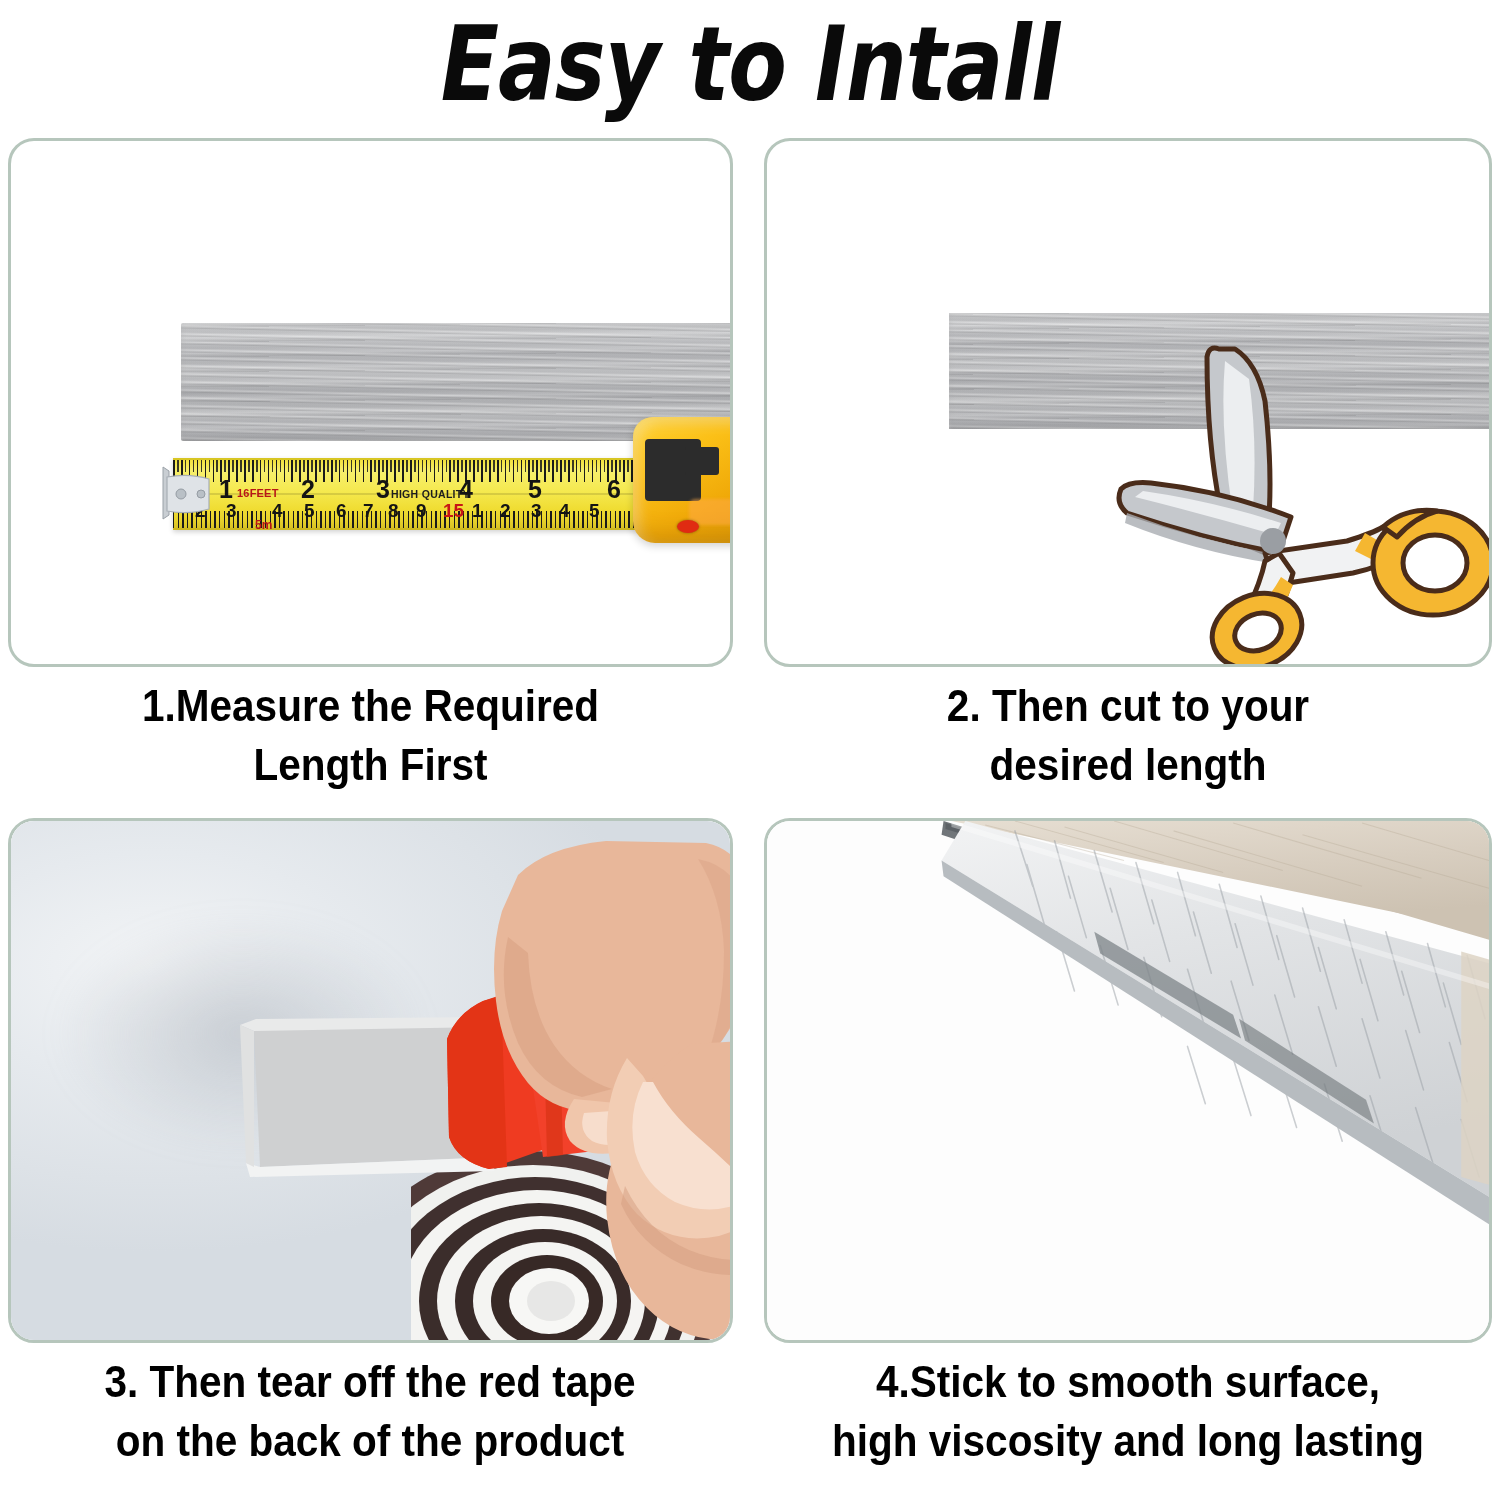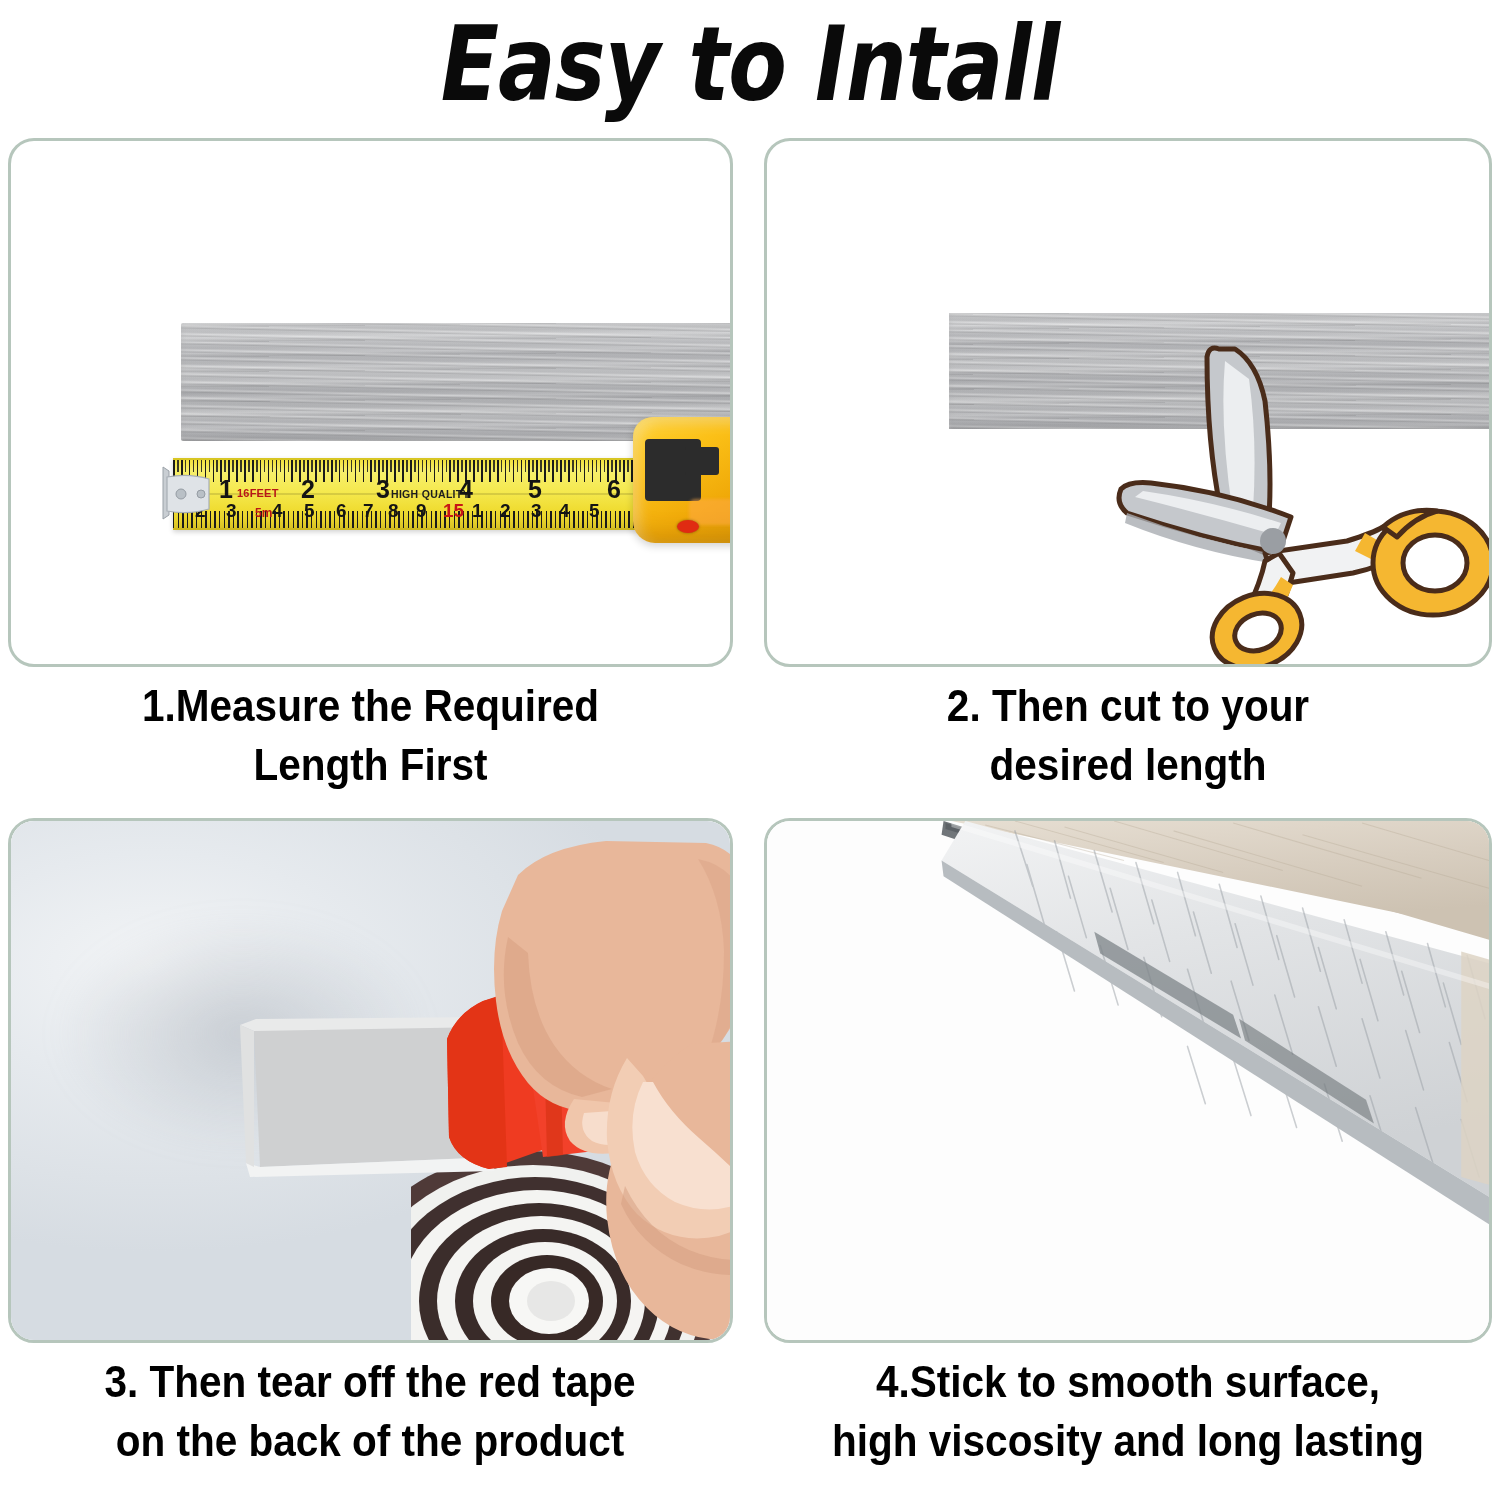--- a/index.html
+++ b/index.html
@@ -108,21 +108,21 @@
   }
   #tape-midline{position:absolute;left:0;top:33px;width:100%;height:1.5px;background:rgba(0,0,0,.12);}
   .tnum{
     position:absolute;font-family:"Liberation Sans",sans-serif;
     font-weight:700;color:#141414;line-height:1;
   }
   .tnum-in{top:17px;font-size:25px;}
   .tnum-cm{top:41px;font-size:19px;}
   .tnum-red{color:#c81616;}
   #t-16feet{position:absolute;top:27px;left:64px;font-size:11px;font-weight:700;color:#b81717;letter-spacing:.2px;}
-  #t-5m{position:absolute;top:46px;left:82px;font-size:12px;font-weight:700;color:#b81717;text-align:center;}
+  #t-5m{position:absolute;top:58px;left:82px;font-size:12px;font-weight:700;color:#b81717;text-align:center;}
   #t-hq{position:absolute;top:28px;left:218px;font-size:10.5px;font-weight:700;color:#1d1d1d;letter-spacing:.3px;}
   #tape-hook{
     position:absolute;left:158px;top:460px;width:52px;height:60px;
   }
   #tape-case{
     position:absolute;left:632px;top:414px;width:156px;height:124px;
     background:linear-gradient(150deg,#ffd233 0%,#fbc017 30%,#f0a908 62%,#d89405 100%);
     border-radius:20px 30px 26px 22px;
     box-shadow:inset -10px -8px 22px rgba(120,70,0,.25),
                inset 6px 6px 14px rgba(255,255,255,.35),

